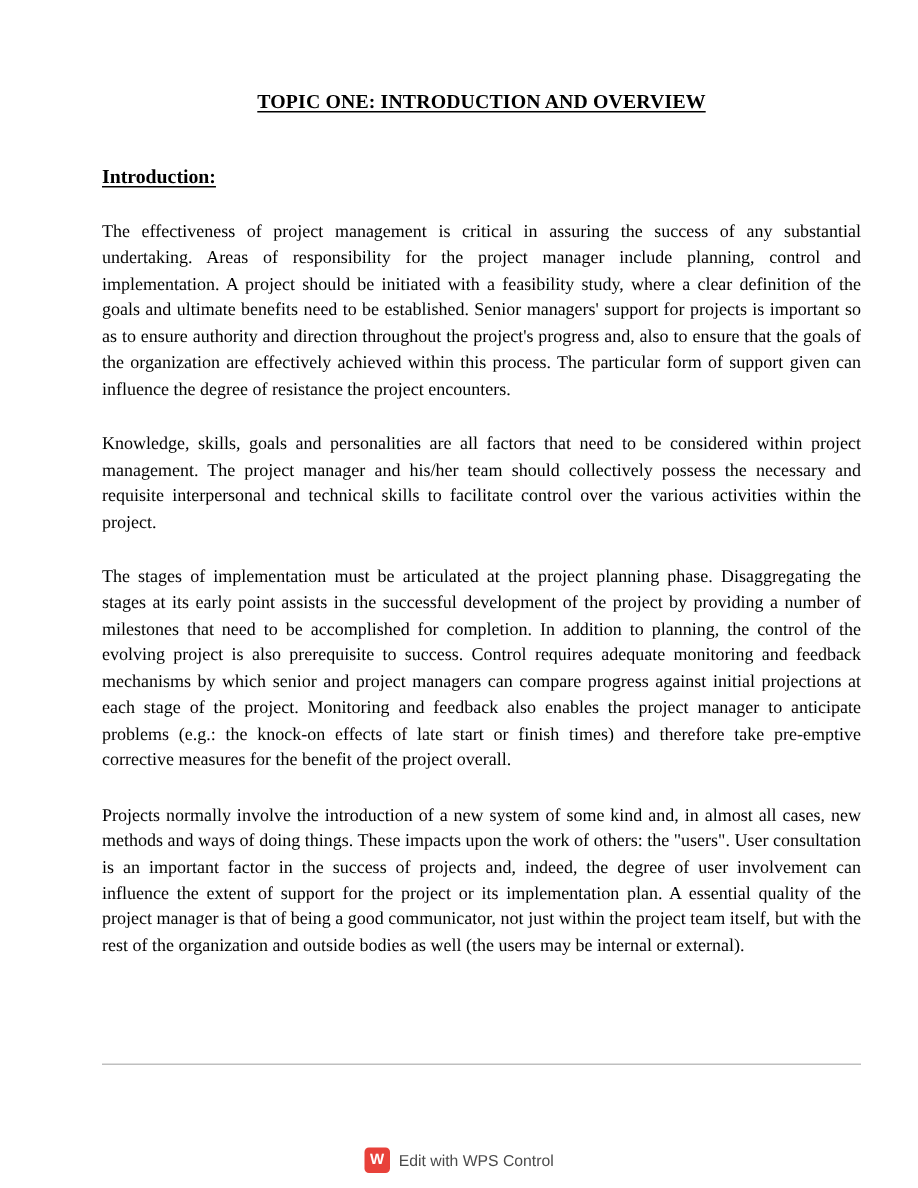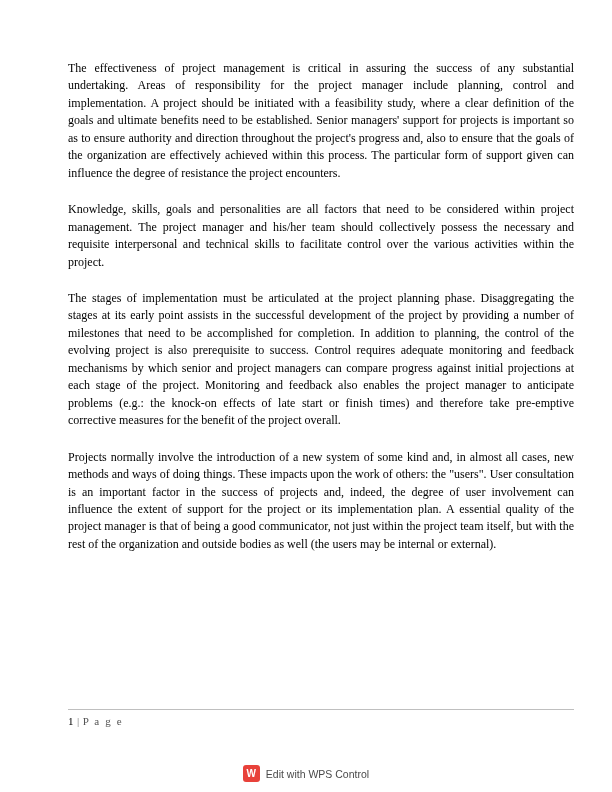--- a/index.html
+++ b/index.html
@@ -114,36 +114,35 @@
     color: #4a4a4a;
   }
 </style>
 </head>
 <body>
 
 <div class="page">
 
   <div class="content">
 
+    <h1 class="doc-title">TOPIC ONE: INTRODUCTION AND OVERVIEW</h1>
 
+    <h2 class="section-heading">Introduction:</h2>
 
     <p class="body-para">The effectiveness of project management is critical in assuring the success of any substantial undertaking.  Areas of responsibility for the project manager include planning, control and implementation.  A project should be initiated with a feasibility study, where a clear definition of the goals and ultimate benefits need to be established.  Senior managers' support for projects is important so as to ensure authority and direction throughout the project's progress and, also to ensure that the goals of the organization are effectively achieved within this process.  The particular form of support given can influence the degree of resistance the project encounters.</p>
 
     <p class="body-para">Knowledge, skills, goals and personalities are all factors that need to be considered within project management.  The project manager and his/her team should collectively possess the necessary and requisite interpersonal and technical skills to facilitate control over the various activities within the project.</p>
 
     <p class="body-para">The stages of implementation must be articulated at the project planning phase.  Disaggregating the stages at its early point assists in the successful development of the project by providing a number of milestones that need to be accomplished for completion.  In addition to planning, the control of the evolving project is also prerequisite to success.  Control requires adequate monitoring and feedback mechanisms by which senior and project managers can compare progress against initial projections at each stage of the project.  Monitoring and feedback also enables the project manager to anticipate problems (e.g.: the knock-on effects of late start or finish times) and therefore take pre-emptive corrective measures for the benefit of the project overall.</p>
 
     <p class="body-para">Projects normally involve the introduction of a new system of some kind and, in almost all cases, new methods and ways of doing things.  These impacts upon the work of others: the "users".  User consultation is an important factor in the success of projects and, indeed, the degree of user involvement can influence the extent of support for the project or its implementation plan.  A essential quality of the project manager is that of being a good communicator, not just within the project team itself, but with the rest of the organization and outside bodies as well (the users may be internal or external).</p>
 
   </div>
 
   <div class="footer-rule"></div>
 
-  <div class="footer">
-    <span class="pagenum">1</span><span class="sep">|</span><span class="pageword">P a g e</span>
-  </div>
 
   <div class="wps-bar">
     <span class="wps-logo">W</span>
     <span class="wps-label">Edit with WPS Control</span>
   </div>
 
 </div>
 
 </body></html>

